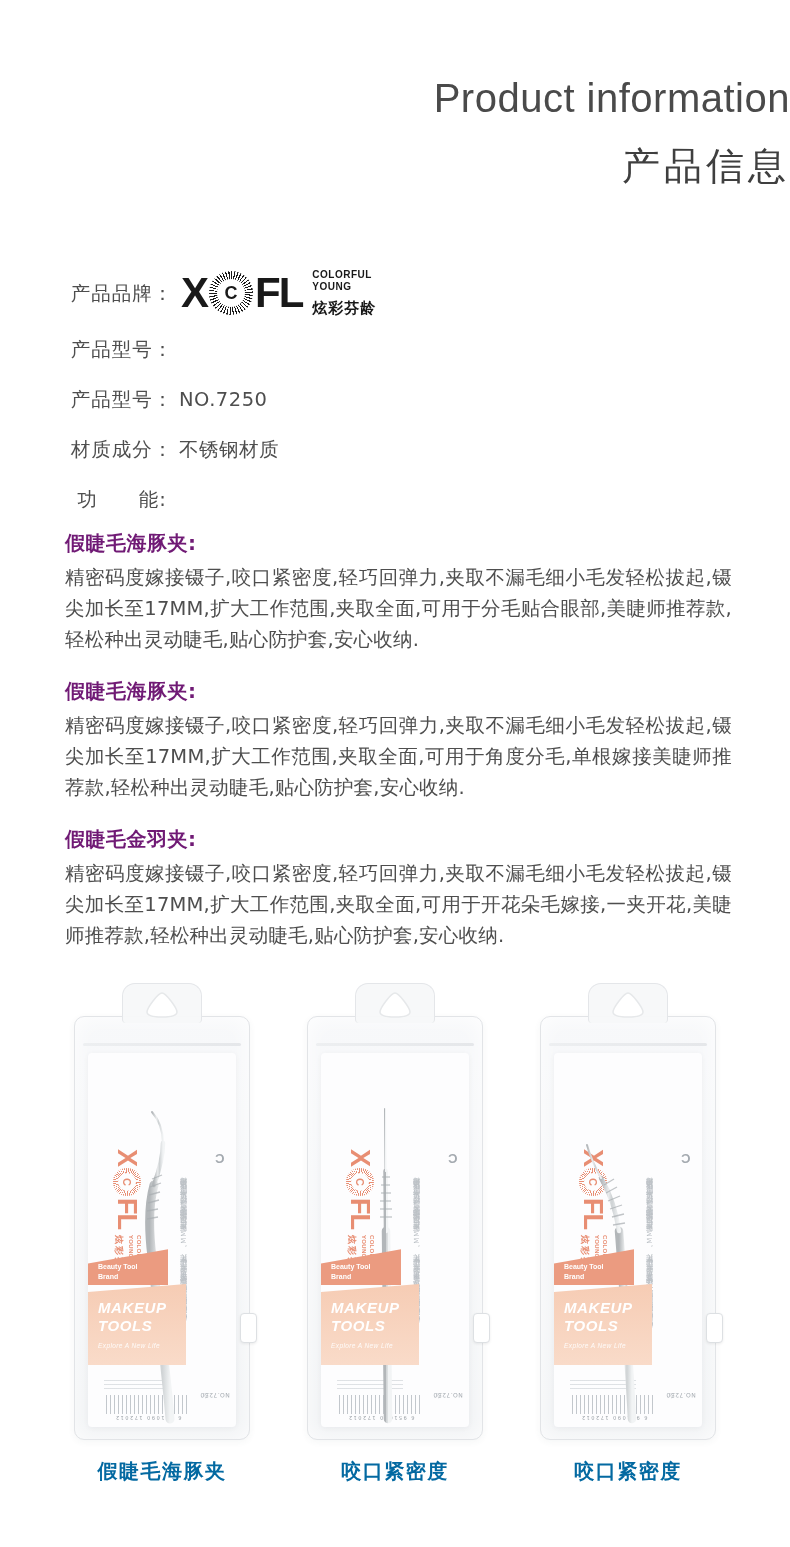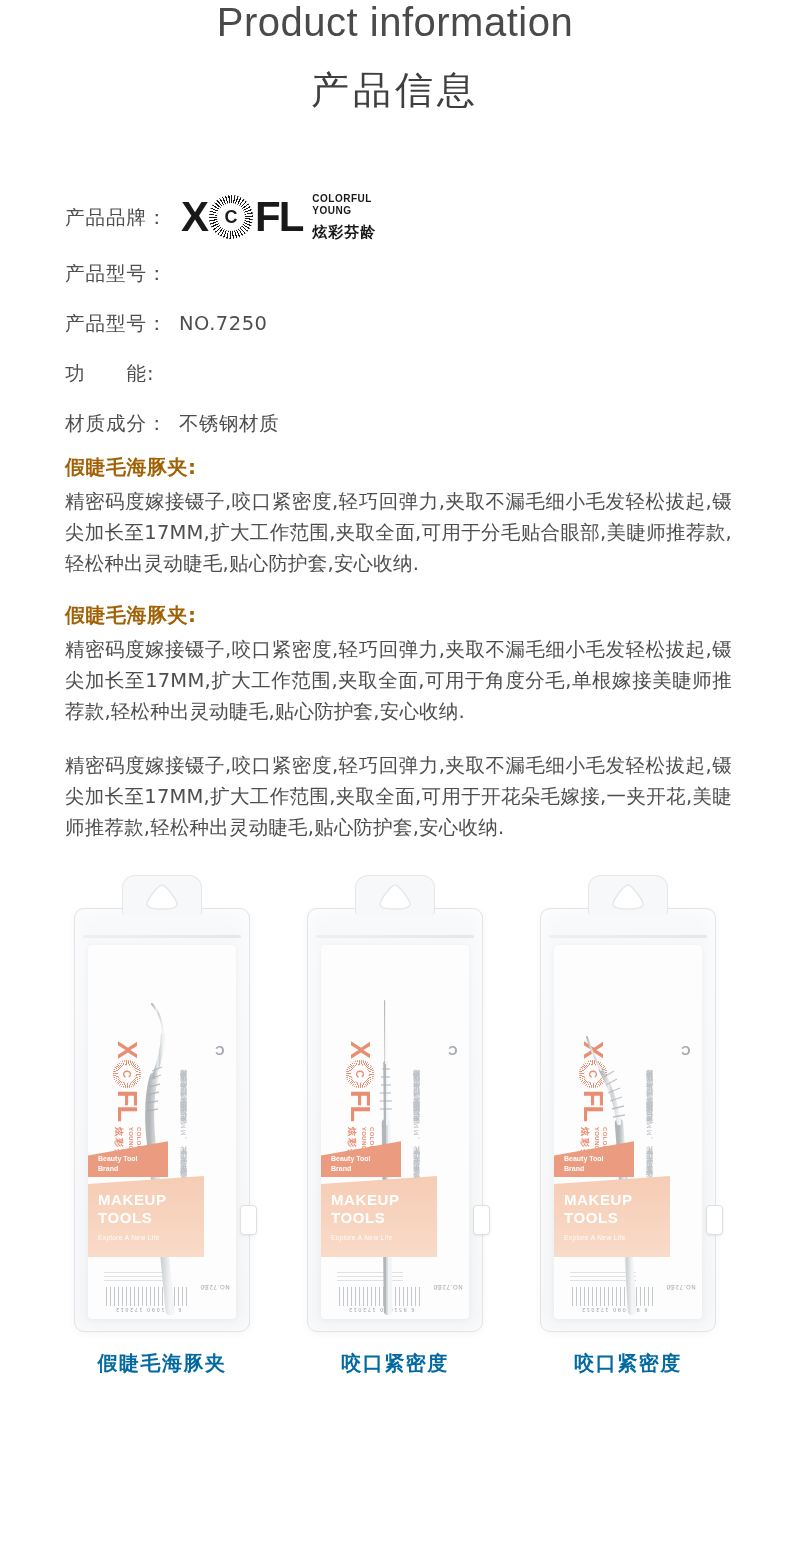--- a/index.html
+++ b/index.html
@@ -3,52 +3,52 @@
 <meta charset="utf-8">
 <style>
   * { margin:0; padding:0; box-sizing:border-box; }
   html,body { background:#ffffff; }
   body {
     width:790px; height:1547px; margin:0 auto; position:relative;
     font-family:"DejaVu Sans","Liberation Sans",sans-serif;
     color:#4e4e4e; overflow:hidden;
   }
   
-  .header { text-align:center; }
+  .header { padding-top:76px; text-align:right; }
   .title-en {
     font-family:"Liberation Sans",sans-serif; font-weight:300;
     font-size:40px; color:#4a4a4a; letter-spacing:0.5px;
   }
   .title-zh { margin-top:20px; font-size:38px; color:#3f3f3f; letter-spacing:4px; font-weight:400; }
 
   
   .specs { margin:70px 58px 0 65px; }
   .spec-row { display:flex; align-items:center; min-height:50px; font-size:19.5px; color:#4e4e4e; }
   .spec-row.brand-row { min-height:62px; }
-  .spec-label { width:114px; flex:none; letter-spacing:1px; }
+  .spec-label { width:114px; flex:none; letter-spacing:1px;text-align:center; }
   .spec-value { letter-spacing:0.5px; }
 
   
   .xcfl-logo { display:flex; align-items:center; margin-left:2px; }
   .xcfl-word { font-family:"Liberation Sans",sans-serif; font-weight:800; font-size:42px; color:#191919; letter-spacing:-2px; line-height:1; }
   .sunburst { position:relative; display:inline-block; border-radius:50%;
     background:repeating-conic-gradient(var(--sb,#191919) 0deg 3.4deg, transparent 3.4deg 8.6deg); }
   .sunburst .sb-inner { position:absolute; border-radius:50%; background:#fff;
     display:flex; align-items:center; justify-content:center; font-weight:900; color:var(--sb,#191919);
     font-family:"Liberation Sans",sans-serif; }
   .sunburst.big { width:44px; height:44px; margin:0 2px; }
   .sunburst.big .sb-inner { inset:8px; font-size:18px; }
   .xcfl-side { margin-left:10px; }
   .xcfl-tagline { font-family:"Liberation Sans",sans-serif; font-weight:700; font-size:10px; color:#191919; line-height:1.25; letter-spacing:0.5px; }
   .xcfl-zh { margin-top:5px; font-size:15px; color:#191919; font-weight:700; letter-spacing:1px; }
 
   
   .features { margin:6px 58px 0 65px; }
   .feature { margin-bottom:23px; }
-  .feature-heading { font-size:20px; font-weight:700; color:#a16207; margin-bottom:5px; letter-spacing:0.5px; }
+  .feature-heading { font-size:20px; font-weight:700; color:#701a75; margin-bottom:5px; letter-spacing:0.5px; }
   .feature-body { font-size:19.5px; line-height:31px; color:#4e4e4e; text-align:justify; letter-spacing:0.2px; }
 
   
   .products { display:flex; justify-content:center; margin-top:32px; }
   .product { width:233px; display:flex; flex-direction:column; align-items:center; }
   .pkg { position:relative; }
   .pkg-tab { position:relative; width:80px; height:40px; margin:0 auto -7px;
     background:rgba(247,248,249,0.96); border:1.5px solid #e4e6e9; border-bottom:none;
     border-radius:13px 13px 4px 4px; z-index:3; }
   .hang-hole { position:absolute; left:50%; top:7px; transform:translateX(-50%); }
@@ -80,24 +80,24 @@
     color:#b0b6bc; letter-spacing:1px; overflow:hidden; opacity:0.85; }
   .pkg-cemark { position:absolute; right:12px; top:98px; transform:scaleX(-1);
     font-weight:800; font-size:13px; color:#a4aab0; font-family:"Liberation Sans",sans-serif; }
 
   
   .pkg-ribbon { position:absolute; left:0; bottom:62px; z-index:2; }
   .ribbon-top { width:80px; background:#eb9b80; color:#fff;
     clip-path:polygon(0 40%, 100% 0, 100% 100%, 0 100%);
     padding:13px 9px 4px 10px; font-size:7px; line-height:1.35; font-weight:600;
     font-family:"Liberation Sans",sans-serif; }
-  .ribbon-main { width:116px; margin-top:-1px; color:#fff;
+  .ribbon-main { width:98px; margin-top:-1px; color:#fff;
     background:linear-gradient(180deg,#f6ccb4,#f9dbc9);
     clip-path:polygon(0 10%, 100% 0, 100% 100%, 0 100%);
-    padding:15px 10px 16px 10px; }
+    padding:15px 10px 16px 10px;font-style:italic; }
   .ribbon-title { font-family:"Liberation Sans",sans-serif; font-weight:800;
     font-size:15px; line-height:1.2; letter-spacing:0.6px; }
   .ribbon-sub { margin-top:7px; font-size:6.5px; opacity:0.9; letter-spacing:0.4px;
     font-family:"Liberation Sans",sans-serif; }
 
   
   .pkg-fineprint { position:absolute; left:16px; bottom:34px; width:66px; height:13px;
     background:repeating-linear-gradient(180deg,#c6cbd0 0 1px, transparent 1px 4.2px); opacity:0.55; }
   .pkg-barcode { position:absolute; left:18px; bottom:6px; width:84px; height:26px; text-align:center; }
   .barcode-bars { width:84px; height:19px;
@@ -152,39 +152,40 @@
     </div>
   </div>
   <div class="spec-row">
     <div class="spec-label">产品型号：</div>
   </div>
   <div class="spec-row">
     <div class="spec-label">产品型号：</div>
     <div class="spec-value">NO.7250</div>
   </div>
   <div class="spec-row">
+    <div class="spec-label">材质成分：</div>
+    <div class="spec-value">不锈钢材质</div>
+  </div>
+  <div class="spec-row">
     <div class="spec-label">功　　能:</div>
     <div class="spec-value"></div>
-  </div>
-  <div class="spec-row">
-    <div class="spec-label">材质成分：</div>
-    <div class="spec-value">不锈钢材质</div>
   </div>
 </div>
 
 <div class="features">
   <div class="feature">
     <div class="feature-heading">假睫毛海豚夹:</div>
     <div class="feature-body">精密码度嫁接镊子,咬口紧密度,轻巧回弹力,夹取不漏毛细小毛发轻松拔起,镊尖加长至17MM,扩大工作范围,夹取全面,可用于分毛贴合眼部,美睫师推荐款,轻松种出灵动睫毛,贴心防护套,安心收纳.</div>
   </div>
   <div class="feature">
     <div class="feature-heading">假睫毛海豚夹:</div>
     <div class="feature-body">精密码度嫁接镊子,咬口紧密度,轻巧回弹力,夹取不漏毛细小毛发轻松拔起,镊尖加长至17MM,扩大工作范围,夹取全面,可用于角度分毛,单根嫁接美睫师推荐款,轻松种出灵动睫毛,贴心防护套,安心收纳.</div>
   </div>
   <div class="feature">
+    <div class="feature-heading">假睫毛金羽夹:</div>
     <div class="feature-body">精密码度嫁接镊子,咬口紧密度,轻巧回弹力,夹取不漏毛细小毛发轻松拔起,镊尖加长至17MM,扩大工作范围,夹取全面,可用于开花朵毛嫁接,一夹开花,美睫师推荐款,轻松种出灵动睫毛,贴心防护套,安心收纳.</div>
   </div>
 </div>
 
 <div class="products">
 
   <div class="product">
     <div class="pkg">
       <div class="pkg-tab">
         <svg class="hang-hole" width="42" height="28" viewBox="0 0 42 28">

